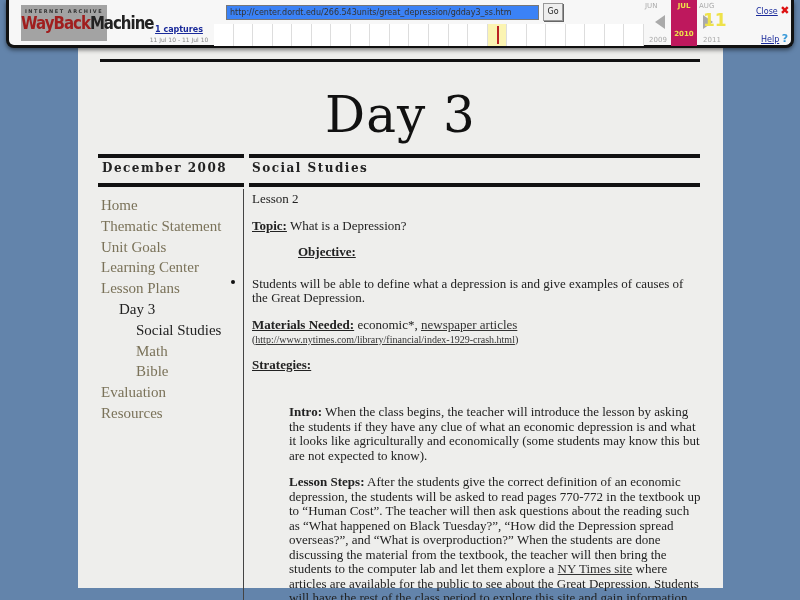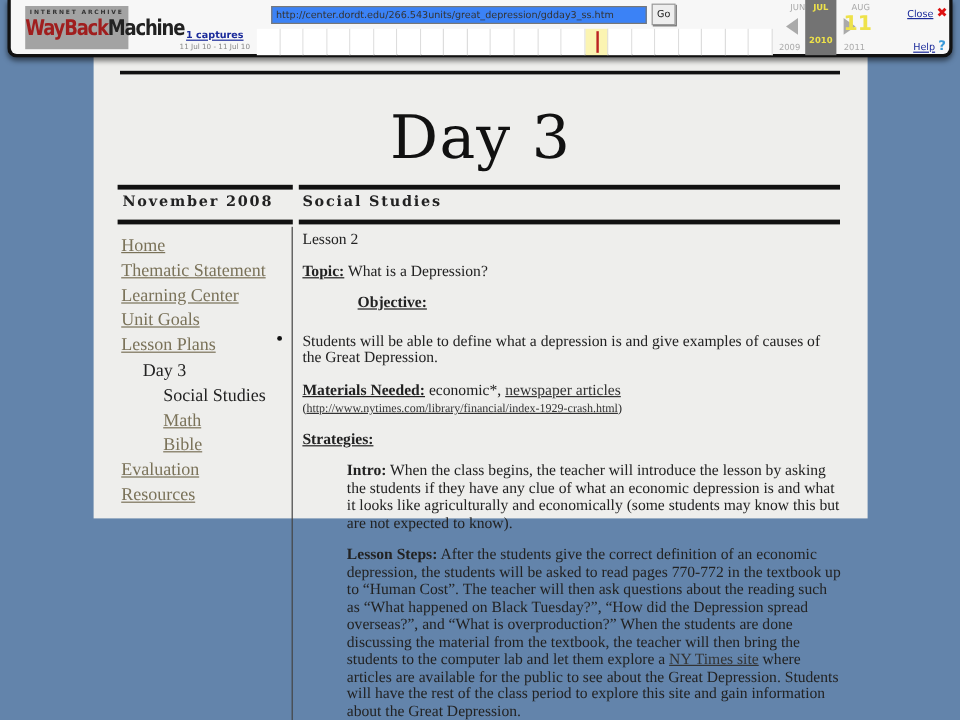--- a/index.html
+++ b/index.html
@@ -52,53 +52,53 @@
   .wb-captures .lnk { font-size: 8px; color: #1a2a9a; text-decoration: underline; font-weight: bold; display: block; }
   .wb-captures .range { font-size: 6px; color: #888; display: block; margin-top: 2px; }
   .wb-spark {
     position: absolute; left: 205px; top: 24px; width: 430px; height: 22px;
     display: flex;
   }
   .wb-spark .cell { flex: 1; border-right: 1px solid #ddd; background: #fff; position: relative; }
   .wb-spark .cell.hl { background: #fbf4b2; }
   .wb-spark .cell.hl::after { content: ""; position: absolute; left: 50%; top: 2px; bottom: 2px; width: 2px; background: #b22; }
   .wb-months { position: absolute; left: 636px; top: 0; width: 80px; height: 48px; font-family: "DejaVu Sans", sans-serif; }
-  .wb-mo { position: absolute; top: 2px; font-size: 7px; color: #aaa; width: 26px; text-align: right; }
+  .wb-mo { position: absolute; top: 2px; font-size: 7px; color: #aaa; width: 26px; text-align: left; }
   .wb-yr { position: absolute; top: 36px; font-size: 7px; color: #aaa; width: 26px; text-align: center; }
-  .wb-active { position: absolute; left: 26px; top: 0; width: 26px; height: 46px; background: #737373; }
+  .wb-active { position: absolute; left: 26px; top: 0; width: 26px; height: 46px; background: #be185d; }
   .wb-active .mo { color: #eee24a; font-size: 7px; font-weight: bold; text-align: center; margin-top: 2px; }
   .wb-active .day { color: #eee24a; font-size: 17px; font-weight: bold; text-align: center; line-height: 20px; padding-left: 32px; }
   .wb-active .yr { color: #eee24a; font-size: 7px; font-weight: bold; text-align: center; }
   .wb-arrow { position: absolute; top: 15px; width: 0; height: 0; border-top: 7px solid transparent; border-bottom: 7px solid transparent; }
   .wb-arrow.prev { left: 10px; border-right: 10px solid #aaa; }
   .wb-arrow.next { left: 58px; border-left: 10px solid #aaa; }
   .wb-close { position: absolute; left: 747px; top: 4px; font-family: "DejaVu Sans", sans-serif; font-size: 8px; }
   .wb-close .lnk { color: #1a2a9a; text-decoration: underline; }
   .wb-close .x { color: #d11; font-weight: bold; font-size: 11px; }
   .wb-help { position: absolute; left: 752px; top: 32px; font-family: "DejaVu Sans", sans-serif; font-size: 8px; }
   .wb-help .lnk { color: #1a2a9a; text-decoration: underline; }
   .wb-help .q { color: #3a9ad9; font-weight: bold; font-size: 11px; }
 
   
   .page {
-    position: absolute; left: 78px; top: 0; width: 645px; height: 432px;
+    position: absolute; left: 78px; top: 0; width: 645px; height: 588px;
     background: #eeeeec;
   }
   .top-rule { position: absolute; left: 22px; top: 59px; width: 600px; height: 3px; background: #111; }
   .title {
     position: absolute; left: 0; width: 645px; top: 86px; text-align: center;
     font-family: "DejaVu Serif", serif; font-size: 50px; color: #111; letter-spacing: 1px;
   }
   .rule { position: absolute; height: 4px; background: #111; }
   .hdr-left { position: absolute; left: 24px; top: 161px; font-family: "DejaVu Serif", serif; font-weight: bold; font-size: 12px; letter-spacing: 1.5px; color: #222; }
   .hdr-right { position: absolute; left: 174px; top: 161px; font-family: "DejaVu Serif", serif; font-weight: bold; font-size: 12px; letter-spacing: 1.5px; color: #222; }
   .vdivider { position: absolute; left: 165px; top: 189px; width: 1px; height: 411px; background: #444; }
 
   .nav { position: absolute; left: 23px; top: 195px; font-size: 15px; line-height: 20.8px; }
-  .nav a { color: #7a7259; text-decoration: underline; display: block; white-space: nowrap; }
+  .nav a { color: #7a7259; display: block; white-space: nowrap; }
   .nav .cur1 { color: #222; padding-left: 18px; display: block; }
   .nav .cur2 { color: #222; padding-left: 35px; display: block; }
   .nav .sub { padding-left: 35px; }
 
   .bullet { position: absolute; left: 153px; top: 280px; width: 4px; height: 4px; border-radius: 50%; background: #111; }
 
   .content { position: absolute; left: 174px; top: 192px; width: 450px; font-size: 13px; color: #222; line-height: 14.5px; }
   .content p { margin-bottom: 12px; }
   .content .lbl { font-weight: bold; text-decoration: underline; }
   .content a { color: #333; text-decoration: underline; }
@@ -166,32 +166,32 @@
     <span class="q">?</span>
   </div>
 </div>
 
 <div class="page">
   <div class="top-rule"></div>
   <div class="title">Day 3</div>
 
   <div class="rule" style="left:20px; top:154px; width:146px;"></div>
   <div class="rule" style="left:171px; top:154px; width:451px;"></div>
-  <div class="hdr-left">November 2008</div>
+  <div class="hdr-left">December 2008</div>
   <div class="hdr-right">Social Studies</div>
   <div class="rule" style="left:20px; top:183px; width:146px;"></div>
   <div class="rule" style="left:171px; top:183px; width:451px;"></div>
 
   <div class="vdivider"></div>
 
   <nav class="nav">
     <a>Home</a>
     <a>Thematic Statement</a>
+    <a>Unit Goals</a>
     <a>Learning Center</a>
-    <a>Unit Goals</a>
     <a>Lesson Plans</a>
     <span class="cur1">Day 3</span>
     <span class="cur2">Social Studies</span>
     <a class="sub">Math</a>
     <a class="sub">Bible</a>
     <a>Evaluation</a>
     <a>Resources</a>
   </nav>
 
   <div class="bullet"></div>
@@ -202,21 +202,21 @@
       <span class="lbl">Topic:</span><span> What is a Depression?</span>
     </p>
     <p style="margin-bottom:17px;margin-left:46px;">
       <span class="lbl">Objective:</span>
     </p>
     <p>Students will be able to define what a depression is and give examples of causes of the Great Depression.</p>
     <p style="margin-bottom:10px;">
       <span class="lbl">Materials Needed:</span><span> economic*, </span><a>newspaper articles</a><br>
       <span class="small">(</span><a class="small">http://www.nytimes.com/library/financial/index-1929-crash.html</a><span class="small">)</span>
     </p>
-    <p style="margin-bottom:12px;">
+    <p style="margin-bottom:33px;">
       <span class="lbl">Strategies:</span>
     </p>
     <p class="indent">
       <b>Intro:</b><span> When the class begins, the teacher will introduce the lesson by asking the students if they have any clue of what an economic depression is and what it looks like agriculturally and economically (some students may know this but are not expected to know).</span>
     </p>
     <p class="indent">
       <b>Lesson Steps:</b><span> After the students give the correct definition of an economic depression, the students will be asked to read pages 770-772 in the textbook up to “Human Cost”. The teacher will then ask questions about the reading such as “What happened on Black Tuesday?”, “How did the Depression spread overseas?”, and “What is overproduction?” When the students are done discussing the material from the textbook, the teacher will then bring the students to the computer lab and let them explore a </span><a>NY Times site</a><span> where articles are available for the public to see about the Great Depression. Students will have the rest of the class period to explore this site and gain information about the Great Depression.</span>
     </p>
   </div>
 </div>

